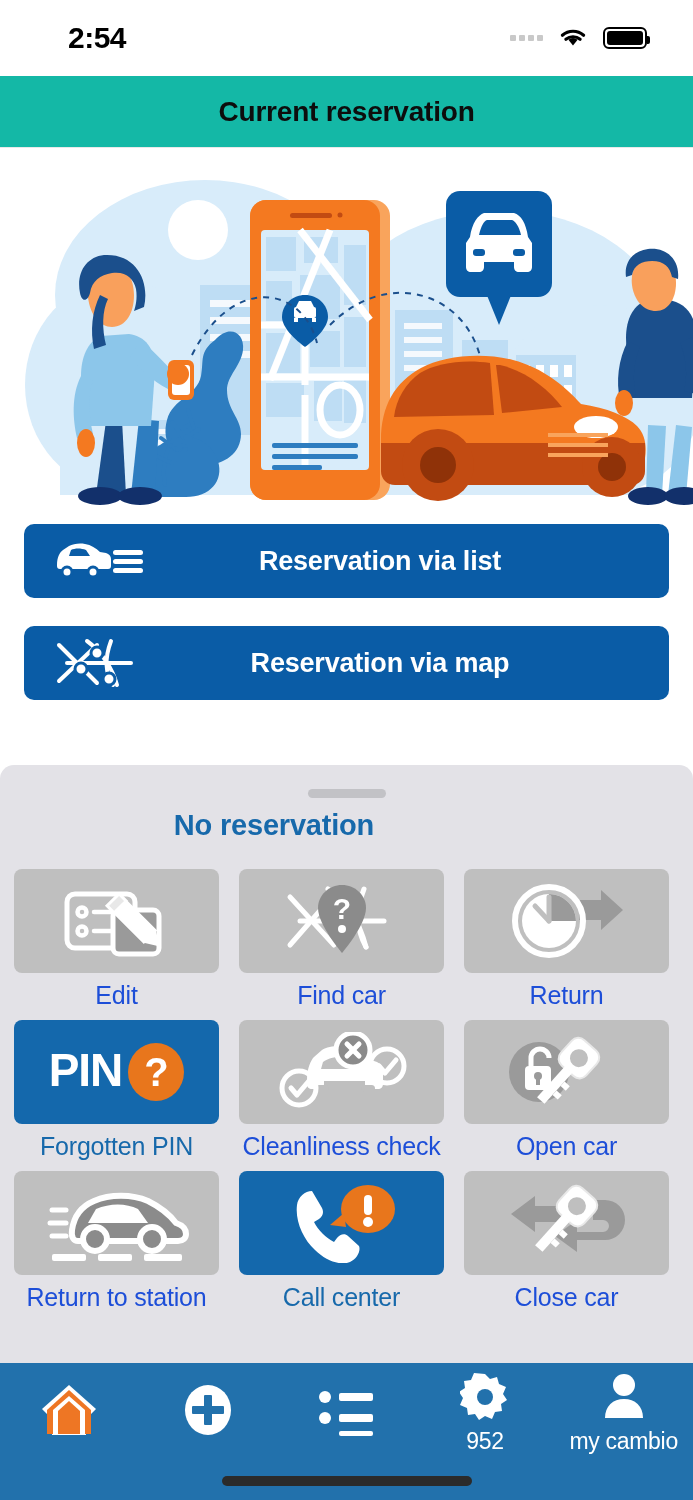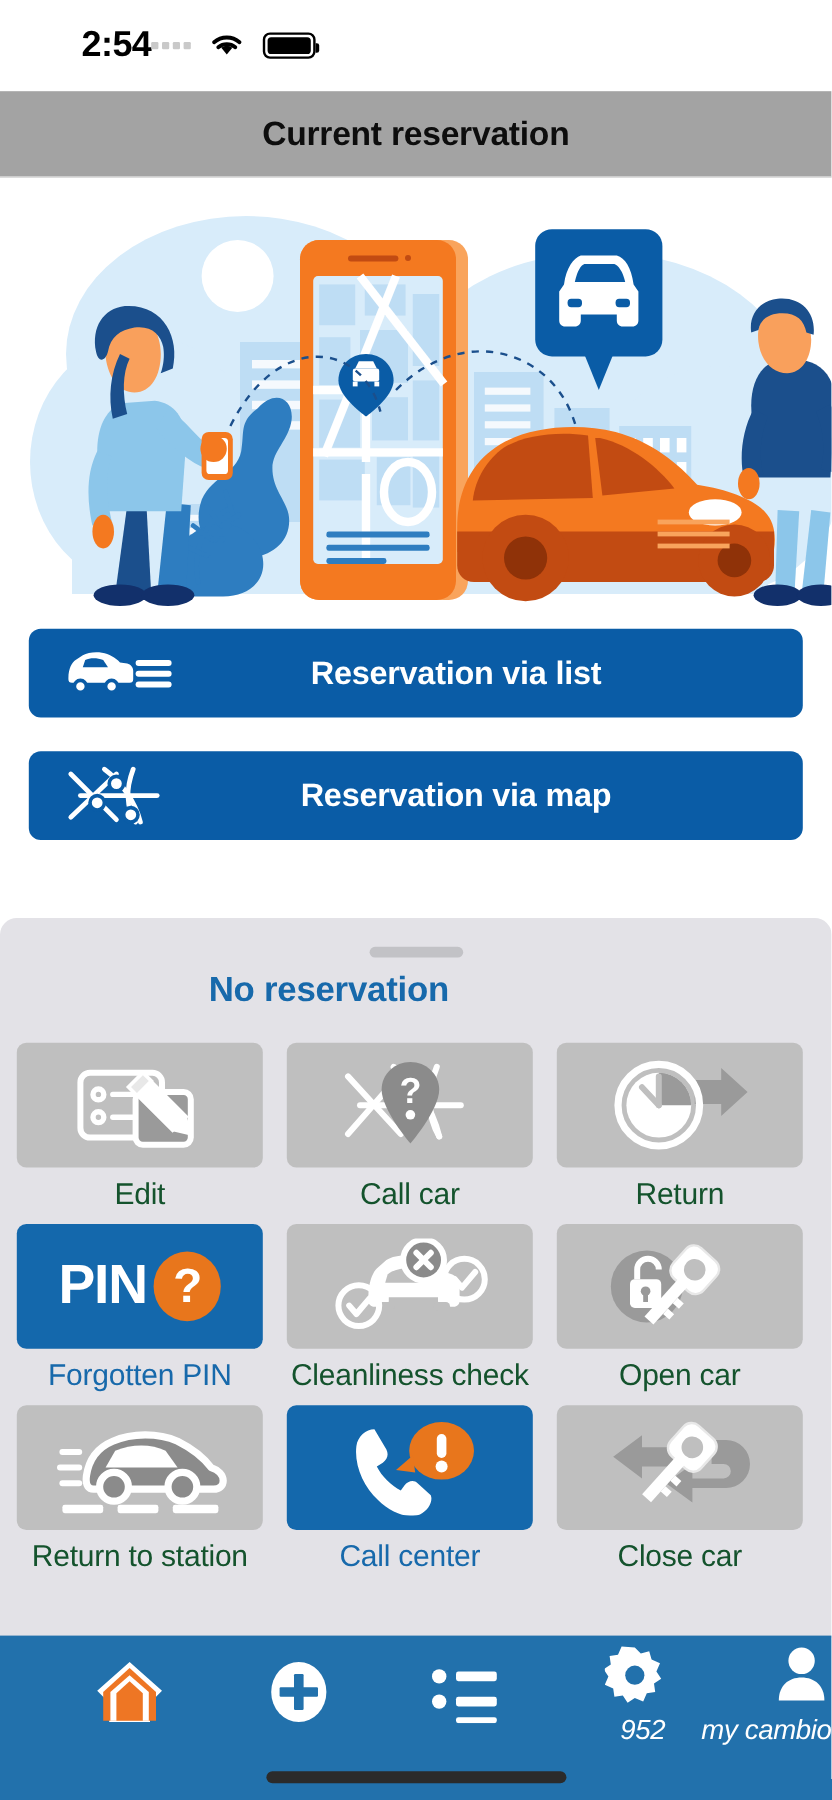--- a/index.html
+++ b/index.html
@@ -7,42 +7,42 @@
     width: 693px; height: 1500px;
     font-family: "Liberation Sans", sans-serif;
     background: #ffffff;
     overflow: hidden;
   }
   .phone { position: relative; width: 693px; height: 1500px; background: #fff; }
 
   
   .statusbar {
     position: absolute; top: 0; left: 0; width: 693px; height: 76px;
-    display: flex; align-items: center; 
+    display: flex; align-items: center; justify-content: space-between;
     padding: 0 46px 0 68px;
   }
   .status-time { font-size: 30px; font-weight: 700; color: #000; letter-spacing: -0.5px; }
   .status-right { display: flex; align-items: center; gap: 14px; }
   .sig-dots { display: flex; gap: 3px; align-items: flex-end; }
   .sig-dots i { width: 6px; height: 6px; background: #c9c9c9; border-radius: 1px; display: block; }
   .batt {
     width: 44px; height: 22px; border: 2px solid #000; border-radius: 6px;
     position: relative; padding: 2px;
   }
   .batt::after {
     content: ""; position: absolute; right: -5px; top: 7px;
     width: 3px; height: 8px; background: #000; border-radius: 0 2px 2px 0;
   }
   .batt i { display: block; width: 100%; height: 100%; background: #000; border-radius: 3px; }
 
   
   .header {
     position: absolute; top: 76px; left: 0; width: 693px; height: 72px;
     display: flex; align-items: center; justify-content: center;
-    border-bottom: 1px solid #e9e9e9; background: #a3a3a3;
+    border-bottom: 1px solid #e9e9e9; background: #14b8a6;
   }
   .header h1 { font-size: 28px; font-weight: 700; color: #0d0d0d; letter-spacing: -0.2px; }
 
   
   .hero { position: absolute; top: 155px; left: 0; width: 693px; height: 350px; }
   .hero svg { display: block; width: 693px; height: 350px; }
 
   
   .btn {
     position: absolute; left: 24px; width: 645px; height: 74px;
@@ -79,21 +79,21 @@
     column-gap: 20px; row-gap: 10px;
   }
   .tile { width: 205px; display: block; cursor: pointer; }
   .tile .tile-box {
     width: 205px; height: 104px; border-radius: 8px;
     background: #bfbfbf; display: flex; align-items: center; justify-content: center;
   }
   .tile.active .tile-box { background: #1468ac; }
   .tile .tile-label {
     display: block; text-align: center; margin-top: 8px;
-    font-size: 25px; color: #14532d; letter-spacing: -0.2px;
+    font-size: 25px; color: #1d4ed8; letter-spacing: -0.2px;
   }
   .tile.active .tile-label { color: #1769ab; }
   .tile-box svg { display: block; }
 
   
   .pin-inner { display: flex; gap: 6px; }
   .pin-text { color: #fff; font-size: 46px; font-weight: 700; letter-spacing: -1px; }
   .pin-badge {
     width: 56px; height: 58px; border-radius: 50%; background: #e8761c;
     display: flex; align-items: center; justify-content: center;
@@ -103,22 +103,22 @@
   
   .tabbar {
     position: absolute; left: 0; bottom: 0; width: 693px; height: 137px;
     background: #2271ac;
   }
   .tabs {
     position: absolute; top: 0; left: 0; width: 693px; height: 100px;
     display: flex; align-items: center;
   }
   .tab {
-    flex: 1; display: flex; flex-direction: column; align-items: flex-end;
-    justify-content: center; gap: 2px; cursor: pointer; height: 100px; font-style: italic;
+    flex: 1; display: flex; flex-direction: column; align-items: center;
+    justify-content: center; gap: 2px; cursor: pointer; height: 100px;
   }
   .tab-label { color: #fff; font-size: 23px; letter-spacing: -0.3px; }
   .home-indicator {
     position: absolute; bottom: 14px; left: 50%; transform: translateX(-50%);
     width: 250px; height: 10px; background: #2b2b2b; border-radius: 6px;
   }
 </style>
 </head>
 <body>
 
@@ -397,21 +397,21 @@
                 <path d="M8 64L50 16"></path>
               <path d="M18 40h84"></path>
                 <path d="M46 8c18 12 32 34 38 58"></path>
               <path d="M82 8c-8 20-8 40 2 58"></path>
             </g>
             <path d="M60 4c-13 0-24 10-24 23 0 17 24 45 24 45s24-28 24-45c0-13-11-23-24-23z" fill="#8b8b8b"></path>
             <text x="60" y="38" font-family="Liberation Sans, sans-serif" font-size="30" font-weight="700" fill="#fff" text-anchor="middle">?</text>
             <circle cx="60" cy="48" r="4" fill="#fff"></circle>
           </svg>
         </div>
-        <span class="tile-label">Call car</span>
+        <span class="tile-label">Find car</span>
       </div>
 
       <div class="tile">
         <div class="tile-box">
           <svg width="124" height="78" viewBox="0 0 124 78">
             <path d="M74 18h22V8l22 20-22 20V38H74z" fill="#9a9a9a"></path>
             <circle cx="44" cy="39" r="34" fill="none" stroke="#fff" stroke-width="6"></circle>
             <circle cx="44" cy="39" r="27" fill="#fff"></circle>
             <path d="M44 39V12a27 27 0 0127 27z" fill="#9a9a9a"></path>
             <g stroke="#bfbfbf" stroke-width="5" stroke-linecap="round" fill="none">

